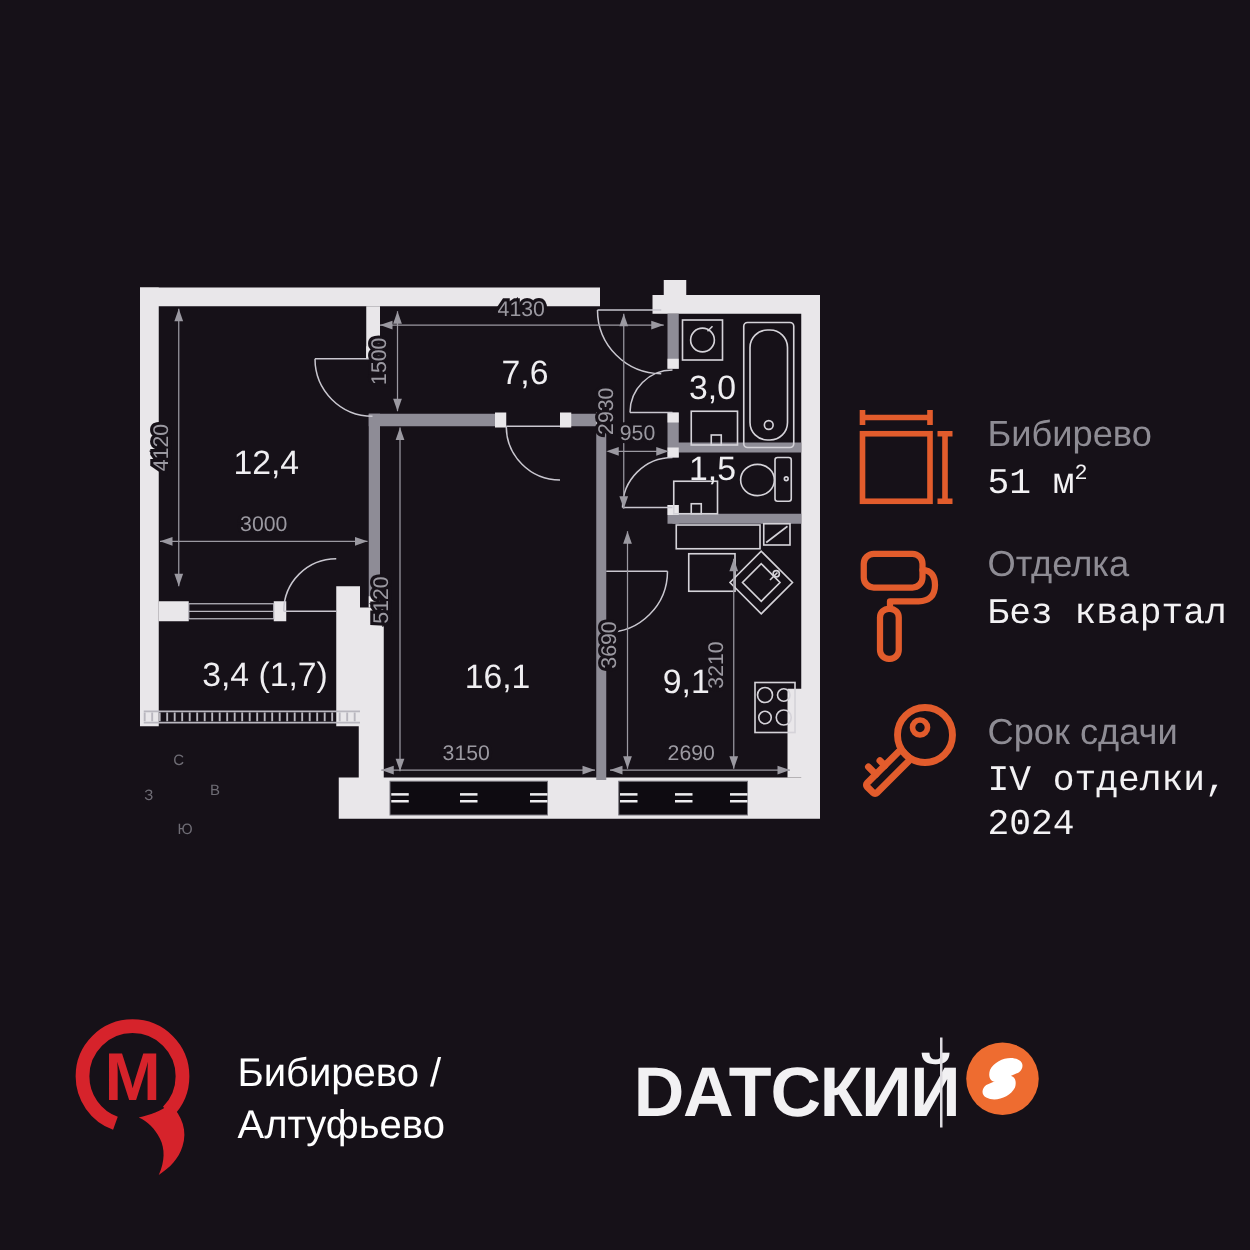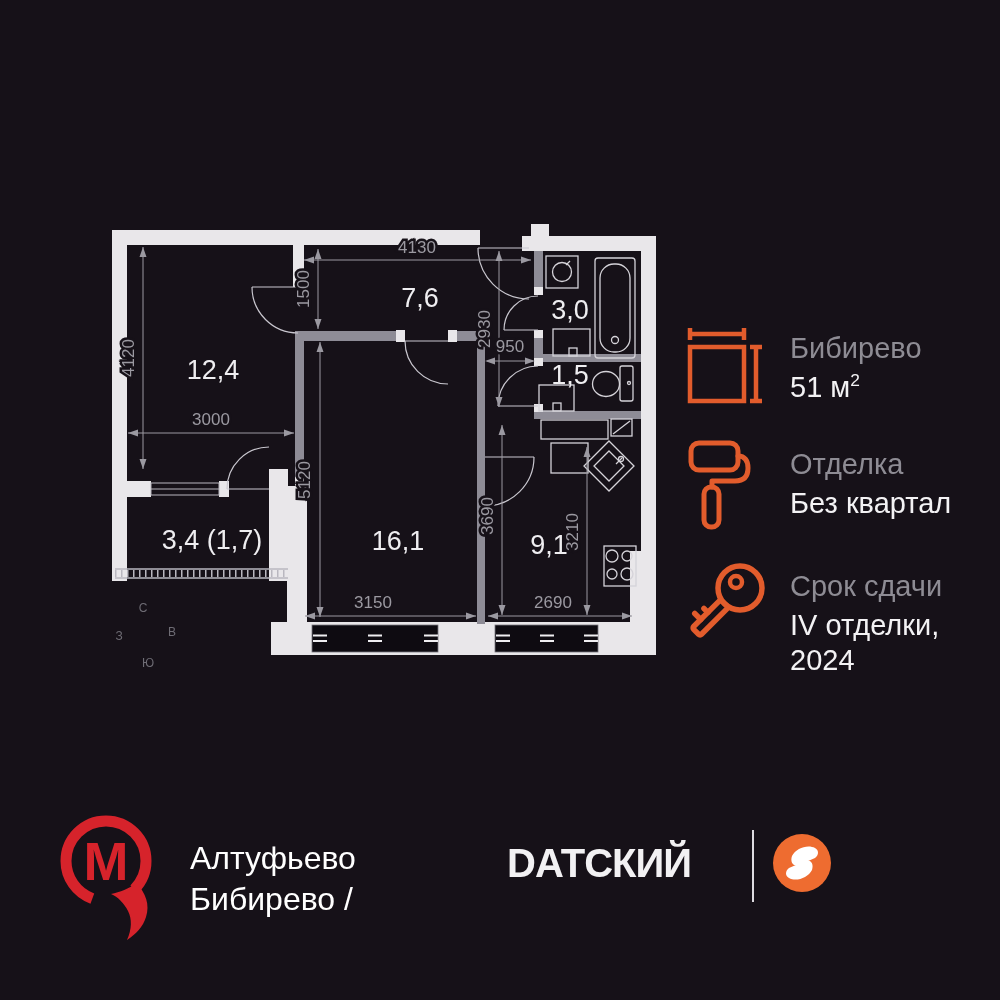--- a/index.html
+++ b/index.html
@@ -18,25 +18,25 @@
   .dims line{stroke:#9b99a1;stroke-width:1;}
   .dims polygon{fill:#9b99a1;}
   .dims text{fill:#9b99a1;font-size:17px;text-anchor:middle;
              paint-order:stroke;stroke:#161118;stroke-width:5px;}
   .rooms text{fill:#efeef1;font-size:27px;text-anchor:middle;}
   .compass text{fill:#6e6c74;font-size:12px;text-anchor:middle;}
   .sill{stroke:#b9b7bf;stroke-width:1;fill:none;}
   
   .info-item{position:absolute;}
   .info-text .lbl{color:#8e8c94;font-size:29px;margin-bottom:5px;}
-  .info-text .val{color:#f3f2f4;font-size:29px;line-height:1.2;}
+  .info-text .val{color:#f3f2f4;font-size:29px;line-height:1.2;font-family:Liberation Mono, monospace;}
   .info-text sup{font-size:0.6em;}
   
   .station{position:absolute;left:190px;top:838px;color:#ffffff;font-size:32px;line-height:1.27;}
-  .brand{position:absolute;left:507px;top:841px;color:#f2f1f3;font-size:40px;font-weight:bold;letter-spacing:-1px;}
+  .brand{position:absolute;left:507px;top:841px;color:#f2f1f3;font-size:56px;font-weight:bold;letter-spacing:-1px;}
   .divider{position:absolute;left:752px;top:830px;width:2px;height:72px;background:#dddbe0;}
   .fsk-name{position:absolute;left:840px;top:843px;color:#ffffff;font-size:44px;font-weight:bold;letter-spacing:1px;}
 </style>
 </head>
 <body>
 
 <div class="stage">
 
   <svg class="plan" width="1000" height="1000" viewBox="0 0 1000 1000">
 
@@ -273,21 +273,21 @@
 
   <div class="info-item" style="left:688px;top:440px">
     <svg width="64" height="92" viewBox="0 0 64 92">
       <g stroke="#e25c2c" stroke-width="5" fill="none" stroke-linejoin="round" stroke-linecap="round">
         <rect x="3" y="3" width="47" height="27" rx="8"></rect>
         <path d="M 50 16 C 57 16 60 21 60 28 C 60 37 55 41 47 41 L 24 41 L 24 47"></path>
         <rect x="16" y="47" width="15" height="40" rx="7"></rect>
       </g>
     </svg>
   </div>
-  <div class="info-item info-text" style="left:790px;top:448px">
+  <div class="info-item info-text" style="left:790px;top:436px">
     <div class="lbl">Отделка</div>
     <div class="val">Без квартал</div>
   </div>
 
   <div class="info-item" style="left:680px;top:556px">
     <svg width="86" height="100" viewBox="0 0 86 100">
       <g stroke="#e25c2c" fill="none" stroke-width="5.5" stroke-linejoin="round" stroke-linecap="round">
         <circle cx="60" cy="32" r="22"></circle>
         <circle cx="56" cy="26" r="6" stroke-width="4.5"></circle>
         <g transform="translate(60,32) rotate(135)">
@@ -304,22 +304,22 @@
     <div class="val">2024</div>
   </div>
 
   <svg style="position:absolute;left:52px;top:793px" width="120" height="155" viewBox="0 0 120 155">
     <circle cx="54" cy="68" r="40" fill="none" stroke="#d6232b" stroke-width="11" pathLength="360" stroke-dasharray="295 65" stroke-dashoffset="-110"></circle>
     <path fill="#d6232b" d="M 84 90 C 94 100 98 112 94 124 C 91 134 84 141 75 147 C 80 136 80 126 76 118 C 72 110 66 104 59 101 C 68 99 77 96 84 90 Z"></path>
     <text x="54" y="87" fill="#d6232b" font-size="54" font-weight="bold" text-anchor="middle" font-family="Liberation Sans, sans-serif">М</text>
   </svg>
 
   <div class="station">
+    <div>Бибирево /</div>
     <div>Алтуфьево</div>
-    <div>Бибирево /</div>
   </div>
 
   <div class="brand">DАТСКИЙ</div>
 
   <div class="divider"></div>
 
   <svg style="position:absolute;left:772px;top:833px" width="60" height="60" viewBox="0 0 60 60">
     <circle cx="30" cy="30" r="29" fill="#ee6c30"></circle>
     <path fill="#ffffff" d="M 20 23 C 24 15 36 11 43 15 C 47 17 47 22 43 25 L 27 32 C 21 34 18 29 20 23 Z"></path>
     <path fill="#ffffff" d="M 40 37 C 36 45 24 49 17 45 C 13 43 13 38 17 35 L 33 28 C 39 26 42 31 40 37 Z"></path>

